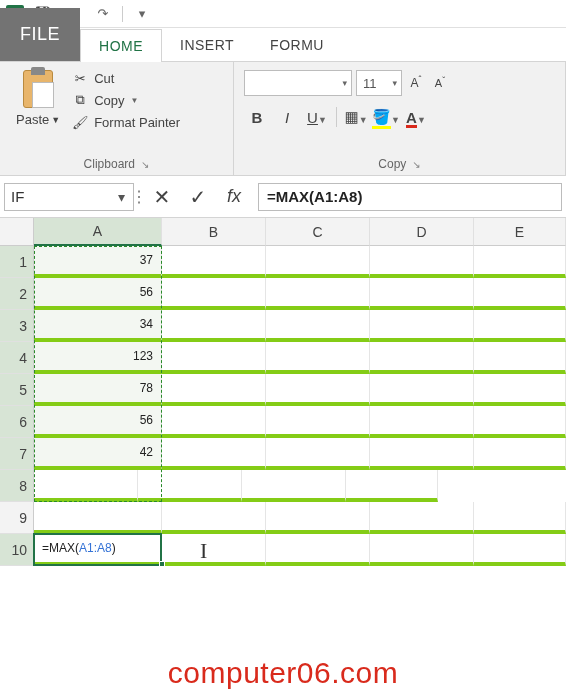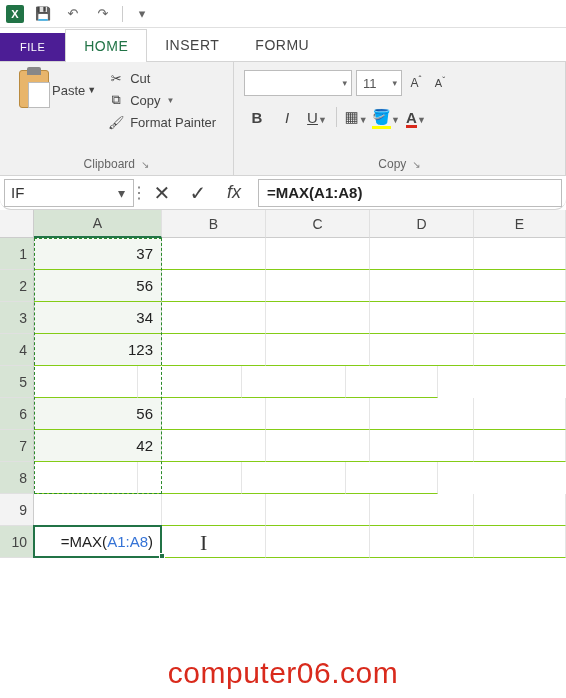--- a/index.html
+++ b/index.html
@@ -7,32 +7,32 @@
 
 
 .titlebar{height:28px;background:#fff;border-bottom:1px solid #e0e0e0;display:flex;align-items:center;padding:0 6px;gap:8px;}
 .excel-logo{width:18px;height:18px;background:#217346;color:#fff;display:flex;align-items:center;justify-content:center;font-size:11px;font-weight:bold;border-radius:2px;}
 .qat-btn{width:22px;height:20px;display:flex;align-items:center;justify-content:center;color:#666;font-size:13px;}
 .qat-sep{width:1px;height:16px;background:#ccc;}
 
 
 .ribbon-tabs{height:33px;background:#fff;display:flex;align-items:flex-end;}
 .tab{padding:8px 18px;font-size:14px;color:#444;letter-spacing:0.5px;cursor:pointer;}
-.tab.file{background:#4c1d95;color:#fff;font-size:11px;padding:8px 20px;}
+.tab.file{background:#737373;color:#fff;font-size:18px;padding:16px 20px;}
 .tab.active{background:#fff;border:1px solid #d4d4d4;border-bottom:none;color:#217346;position:relative;top:1px;}
 
 
 .ribbon{height:115px;background:#f1f1f1;border-top:1px solid #d4d4d4;border-bottom:1px solid #d4d4d4;display:flex;}
 .group{border-right:1px solid #d4d4d4;padding:4px 10px 2px;display:flex;flex-direction:column;}
 .group-body{flex:1;display:flex;align-items:flex-start;}
 .group-label{text-align:center;font-size:12px;color:#666;padding:3px 0 2px;display:flex;align-items:center;justify-content:center;gap:6px;}
 .dialog-launcher{font-size:10px;color:#888;}
 
 
-.paste-big{display:flex;flex-direction:row;align-items:center;padding:2px 6px 0;cursor:pointer;}
+.paste-big{display:flex;flex-direction:column;align-items:center;padding:2px 6px 0;cursor:pointer;}
 .paste-icon{width:36px;height:42px;position:relative;}
 .paste-board{position:absolute;width:30px;height:38px;left:3px;top:2px;background:#e8b56b;border:1px solid #b98a3f;border-radius:3px;}
 .paste-clip{position:absolute;width:14px;height:8px;left:11px;top:-1px;background:#888;border-radius:2px 2px 0 0;}
 .paste-page{position:absolute;width:22px;height:26px;left:12px;top:14px;background:#fff;border:1px solid #bbb;}
 .paste-text{font-size:13px;color:#444;margin-top:2px;display:flex;align-items:center;gap:2px;}
 .clip-side{display:flex;flex-direction:column;gap:6px;padding:4px 0 0 6px;}
 .clip-item{display:flex;align-items:center;gap:6px;font-size:13px;color:#444;cursor:pointer;}
 .icon16{width:16px;height:16px;display:flex;align-items:center;justify-content:center;}
 
 
@@ -40,41 +40,41 @@
 .font-row{display:flex;align-items:center;gap:4px;}
 .font-select{height:26px;background:#fff;border:1px solid #bcbcbc;font-size:13px;color:#555;padding:0 18px 0 6px;position:relative;display:flex;align-items:center;}
 .font-select .caret{position:absolute;right:4px;font-size:9px;color:#666;}
 .font-name{width:108px;}
 .font-size{width:46px;}
 .fmt-btn{width:26px;height:26px;display:flex;align-items:center;justify-content:center;color:#444;cursor:pointer;font-size:15px;}
 .fmt-btn.small{width:20px;font-size:12px;}
 .fmt-btn .sub{font-size:9px;position:relative;top:3px;color:#666;}
 
 
-.formula-row{height:34px;display:flex;align-items:center;border-bottom:1px solid #d4d4d4;border-radius:11px;}
+.formula-row{height:42px;display:flex;align-items:center;border-bottom:1px solid #d4d4d4;}
 .name-box{width:130px;height:28px;margin:3px 0 3px 4px;border:1px solid #bcbcbc;background:#fff;display:flex;align-items:center;padding:0 6px;font-size:15px;color:#333;position:relative;}
 .name-box .caret{position:absolute;right:8px;font-size:14px;color:#555;}
 .fb-sep{width:10px;display:flex;align-items:center;justify-content:center;color:#777;font-size:16px;}
 .fb-btn{width:36px;height:28px;display:flex;align-items:center;justify-content:center;font-size:20px;color:#444;cursor:pointer;}
 .fb-btn.fx{font-style:italic;font-family:"Times New Roman",serif;font-size:18px;justify-content:center;}
 .formula-input{flex:1;height:28px;margin:3px 4px 3px 6px;border:1px solid #bcbcbc;background:#fff;display:flex;align-items:center;padding:0 8px;font-size:15px;color:#222;font-weight:bold;}
 
 
 .grid-wrap{position:relative;}
 .corner{position:absolute;left:0;top:0;width:34px;height:28px;background:#f3f3f3;border-right:1px solid #ccc;border-bottom:1px solid #ccc;}
 .col-headers{display:flex;margin-left:34px;}
 .col-h{height:28px;background:#f3f3f3;border-right:1px solid #e0e0e0;border-bottom:1px solid #ccc;display:flex;align-items:center;justify-content:center;font-size:14px;color:#444;}
 .col-h.sel{background:#d7e4d5;border-bottom:2px solid #217346;}
 .rows{}
 .row{display:flex;height:32px;}
 .row-h{width:34px;background:#f3f3f3;border-right:1px solid #ccc;border-bottom:1px solid #e0e0e0;display:flex;align-items:center;justify-content:flex-end;padding-right:6px;font-size:14px;color:#444;}
 .row-h.sel{background:#d7e4d5;}
-.cell{border-right:1px solid #e5e5e5;border-bottom:1px solid #84cc16;display:flex;align-items:center;justify-content:flex-end;padding:4px 8px;font-size:15px;color:#222;background:#fff;}
+.cell{border-right:1px solid #e5e5e5;border-bottom:4px solid #84cc16;display:flex;align-items:center;justify-content:flex-end;padding:4px 8px;font-size:12px;color:#222;background:#fff;}
 .cell.selrange{background:#f3f7f2;}
-.cell.left{justify-content:flex-end;}
+.cell.left{justify-content:flex-start;}
 
 
 .sel-border{position:absolute;border:2px solid #217346;pointer-events:none;}
 .marching{position:absolute;border:1px dashed #2a8a2a;pointer-events:none;}
 .fill-handle{position:absolute;width:6px;height:6px;background:#217346;border:1px solid #fff;}
 
 
 .cw-A{width:128px;}
 .cw-B{width:104px;}
 .cw-C{width:104px;}
@@ -256,20 +256,21 @@
       <div class="row">
         <div class="row-h sel">4</div>
         <div class="cell cw-A selrange">123</div>
         <div class="cell cw-B"></div>
         <div class="cell cw-C"></div>
         <div class="cell cw-D"></div>
         <div class="cell cw-E"></div>
       </div>
       <div class="row">
         <div class="row-h sel">5</div>
+        <div class="cell cw-A selrange">78</div>
         <div class="cell cw-B"></div>
         <div class="cell cw-C"></div>
         <div class="cell cw-D"></div>
         <div class="cell cw-E"></div>
       </div>
       <div class="row">
         <div class="row-h sel">6</div>
         <div class="cell cw-A selrange">56</div>
         <div class="cell cw-B"></div>
         <div class="cell cw-C"></div>

